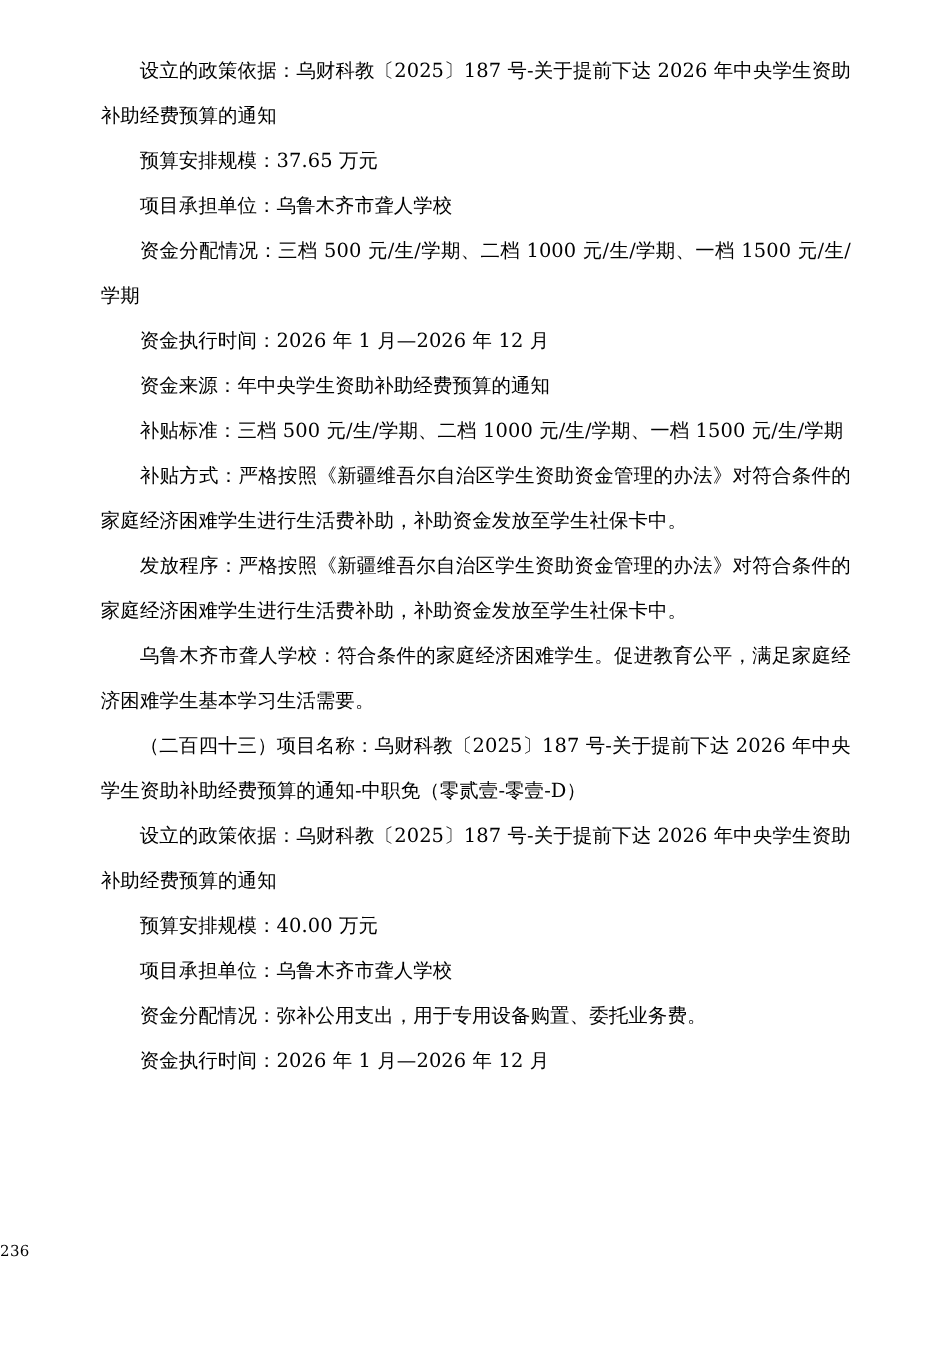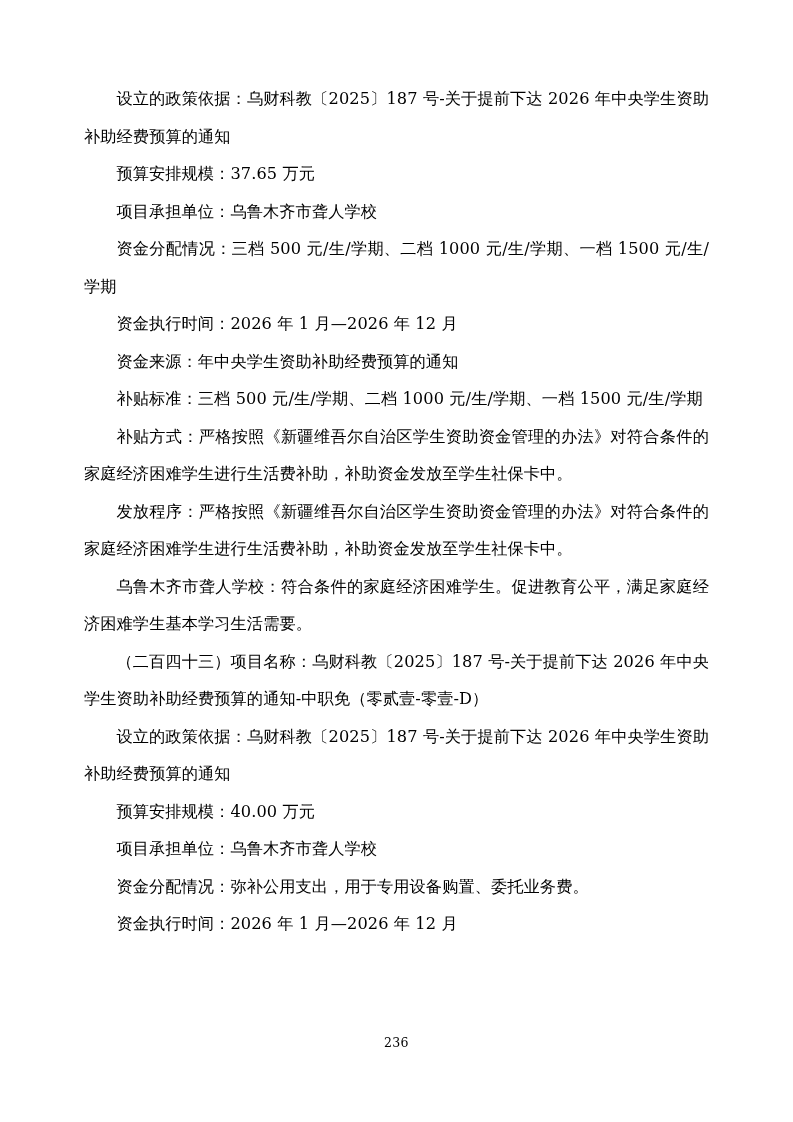--- a/index.html
+++ b/index.html
@@ -12,41 +12,41 @@
     height: 1122px;
     font-family: "DejaVu Serif", "Liberation Serif", serif;
     color: #000000;
     position: relative;
     overflow: hidden;
   }
   .page {
     width: 793px;
     height: 1122px;
     box-sizing: border-box;
-    padding: 80px 84px 0 84px;
+    padding: 40px 84px 0 84px;
     position: relative;
   }
   .body-text {
     font-size: 16.2px;
     line-height: 37.5px;
     text-align: justify;
     text-justify: inter-ideograph;
     letter-spacing: 0.1px;
   }
   .para {
     text-indent: 2em;
     margin: 0;
     padding: 0;
   }
   .page-number {
     position: absolute;
     left: 0;
     right: 0;
     bottom: 72px;
-    text-align: center;
+    text-align: left;
     font-size: 12.5px;
     font-family: "DejaVu Serif", "Liberation Serif", serif;
     color: #000000;
     letter-spacing: 0.3px;
   }
 </style>
 </head>
 <body>
 
 <div class="page">

